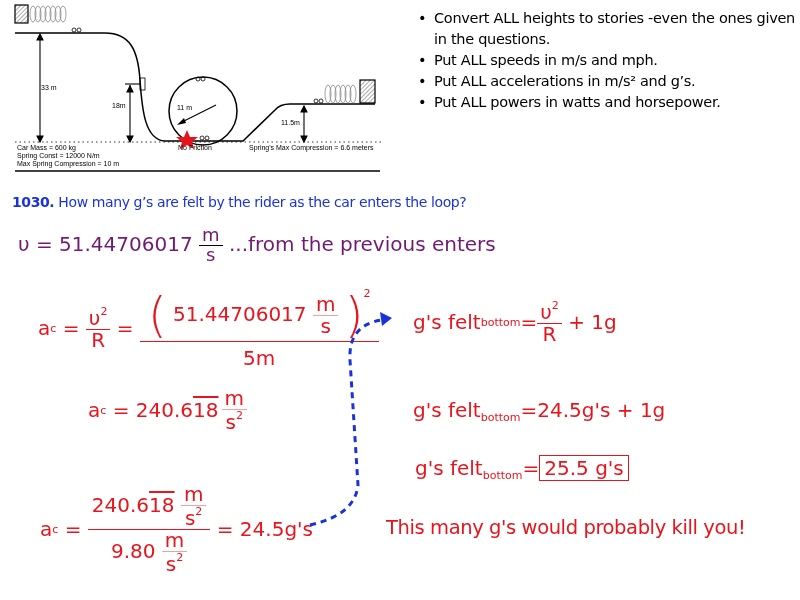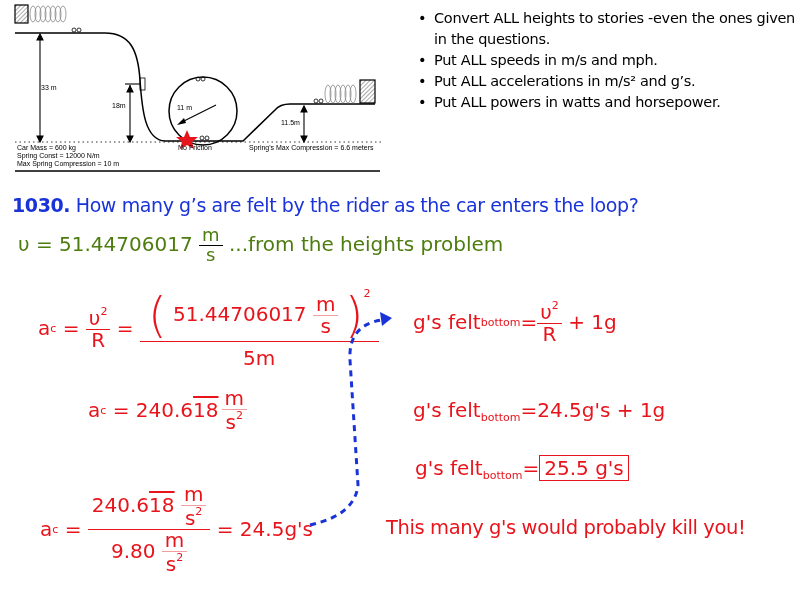--- a/index.html
+++ b/index.html
@@ -4,21 +4,21 @@
 <style>
   html, body { margin: 0; padding: 0; background: #ffffff; }
   body { width: 800px; height: 600px; position: relative; overflow: hidden; font-family: "DejaVu Sans", sans-serif; }
   .abs { position: absolute; }
   .diagram { left: 0; top: 0; width: 400px; height: 180px; }
   .diag-title { left: 148px; top: 14px; font-family: "Liberation Sans", sans-serif; font-weight: bold; font-size: 14px; color: #000; white-space: nowrap; }
   .diag-small { font-family: "Liberation Sans", sans-serif; font-size: 7px; color: #000; white-space: nowrap; }
   .bullets { left: 418px; top: 8px; width: 380px; margin: 0; padding: 0; list-style: none; }
   .bullets li { font-family: "DejaVu Sans", sans-serif; font-size: 14.5px; line-height: 21px; color: #000; padding-left: 16px; position: relative; letter-spacing: -0.3px; }
   .bullets li::before { content: "\2022"; position: absolute; left: 0; top: 0; }
-  .question { left: 12px; top: 194px; font-size: 19px; color: #1a33d9; white-space: nowrap; letter-spacing: -0.4px; }
+  .question { left: 12px; top: 194px; font-size: 14px; color: #1a33d9; white-space: nowrap; letter-spacing: -0.4px; }
   .question .num { font-weight: bold; }
   .red { color: #e8141c; }
   .math { font-family: "DejaVu Sans", sans-serif; white-space: nowrap; }
   .frac { display: inline-flex; flex-direction: column; align-items: center; vertical-align: middle; }
   .frac .n { border-bottom: 1.5px solid currentColor; padding: 0 3px; line-height: 1.05; }
   .frac .d { padding: 0 3px; line-height: 1.05; }
   .frac.thin .n { border-bottom-color: #f0a0a0; }
   .frac.black .n { border-bottom-color: #000; }
   .box { border: 1.5px solid #e8141c; padding: 0 4px; }
   sub { font-size: 55%; vertical-align: -0.35em; }
@@ -110,27 +110,27 @@
   <li>Convert ALL heights to stories -even the ones given in the questions.</li>
   <li>Put ALL speeds in m/s and mph.</li>
   <li>Put ALL accelerations in m/s² and g’s.</li>
   <li>Put ALL powers in watts and horsepower.</li>
 </ul>
 
 <div class="abs question">
   <span class="num">1030.</span><span> How many g’s are felt by the rider as the car enters the loop?</span>
 </div>
 
-<div class="abs math" style="left:18px;top:226px;font-size:20px;color:#4d7c0f;">
+<div class="abs math" style="left:18px;top:226px;font-size:20px;color:#701a75;">
   <span>υ = 51.44706017</span>
   <span class="frac black" style="font-size:18px;">
     <span class="n">m</span>
     <span class="d">s</span>
   </span>
-  <span> ...from the heights problem</span>
+  <span> ...from the previous enters</span>
 </div>
 
 <div class="abs math red" style="left:38px;top:288px;font-size:20px;display:flex;align-items:center;">
   <span>a</span>
     <sub>c</sub>
   <span style="white-space:pre;"> = </span>
   <span class="frac">
     <span class="n"><span>υ</span><sup>2</sup></span>
     <span class="d">R</span>
   </span>

